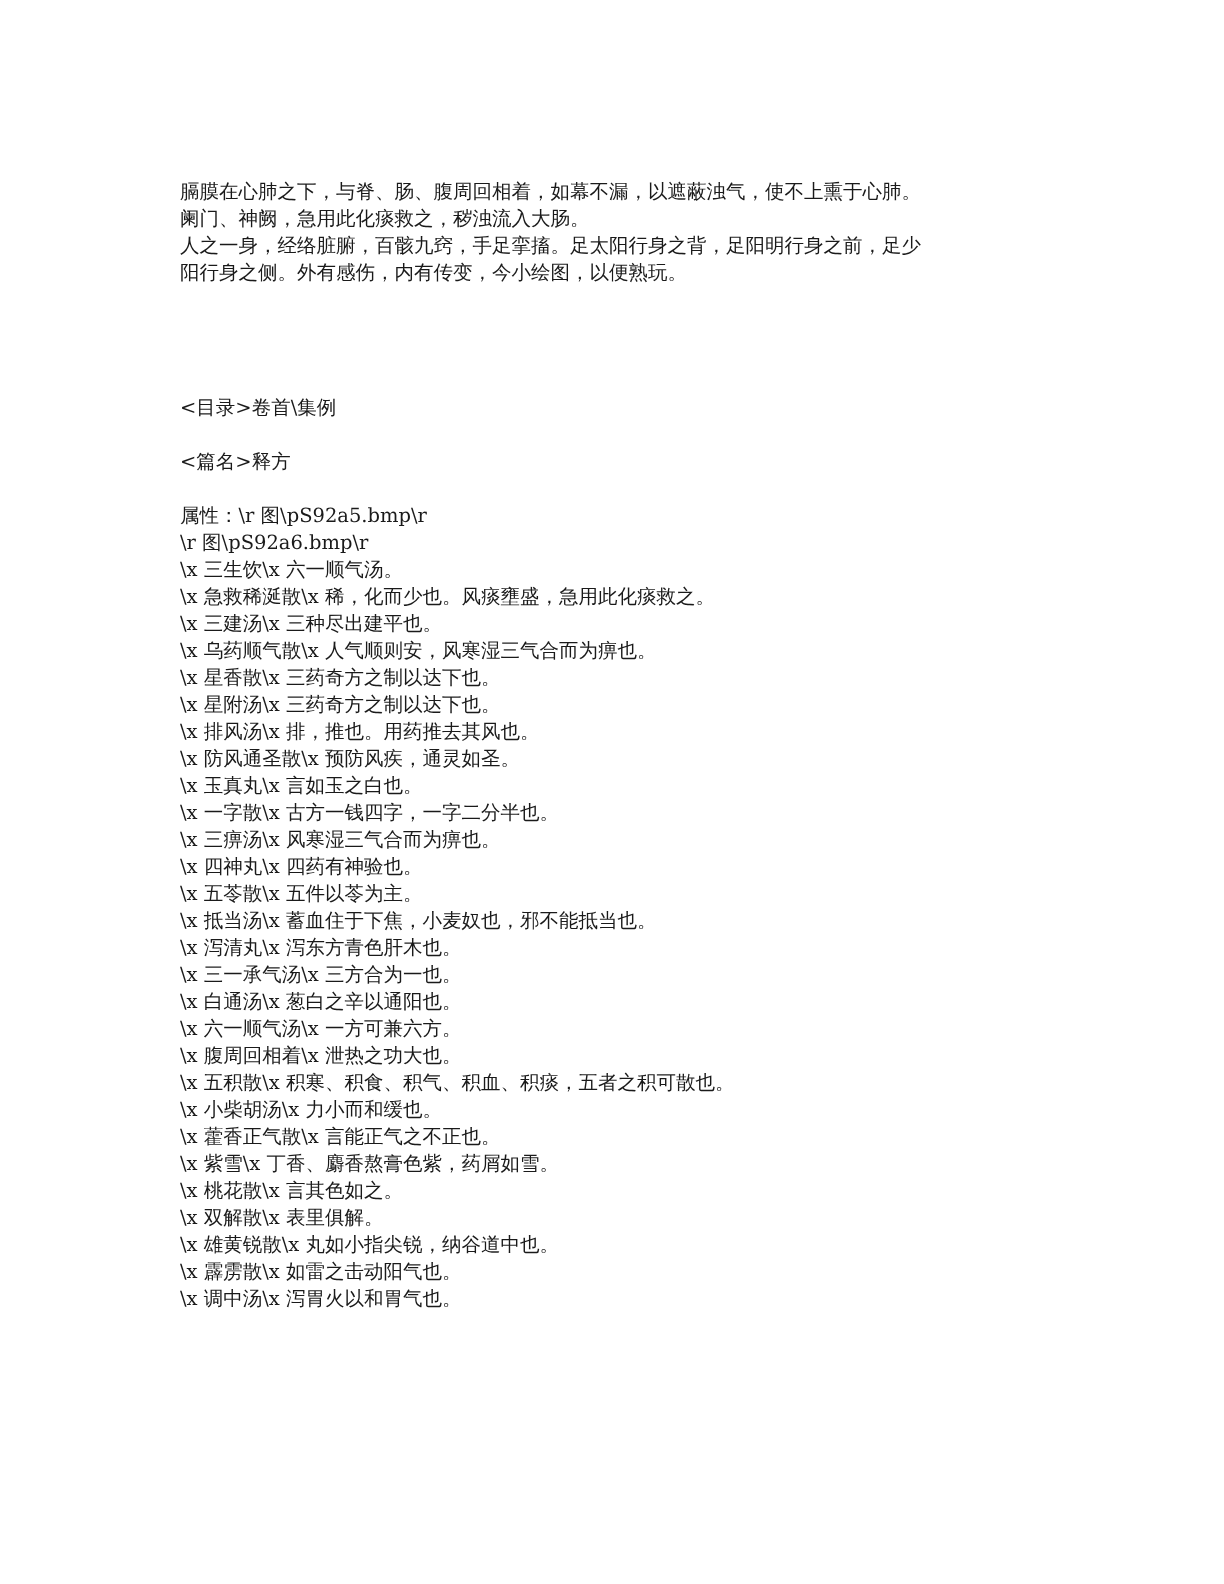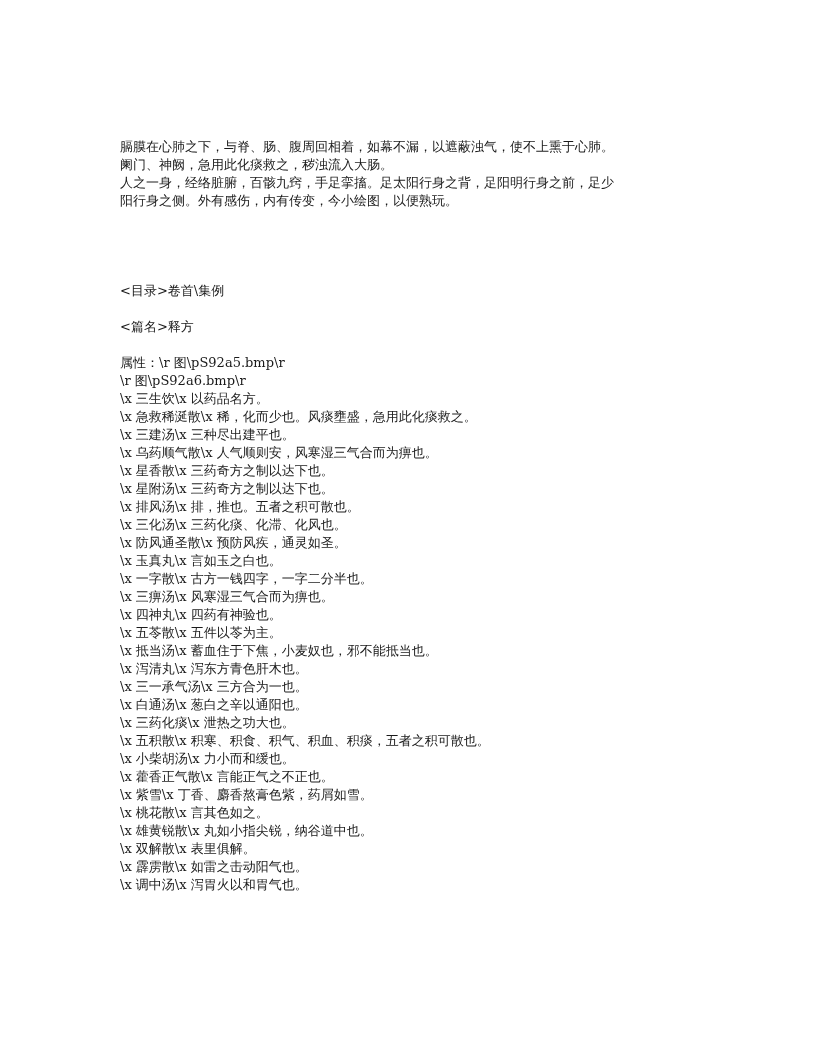--- a/index.html
+++ b/index.html
@@ -12,21 +12,21 @@
       height: 1056px;
       position: relative;
       overflow: hidden;
       font-family: "DejaVu Serif", "Liberation Serif", serif;
       color: #1a1a1a;
       font-size: 13px;
     }
     .page {
       position: absolute;
       left: 120px;
-      top: 138px;
+      top: 120px;
       width: 580px;
     }
     .line {
       display: block;
       height: 18px;
       line-height: 18px;
       white-space: nowrap;
     }
     .gap-large { height: 54px; }
     .gap-med { height: 18px; }
@@ -50,43 +50,43 @@
   <div class="gap-med"></div>
 
   <span class="line">&lt;篇名&gt;释方</span>
   <div class="gap-med"></div>
 
   <span class="line">属性：\r 图\pS92a5.bmp\r</span>
   <span class="line">\r 图\pS92a6.bmp\r</span>
 
 
   <div>
-    <span class="line">\x 三生饮\x 以药品名方。</span>
+    <span class="line">\x 三生饮\x 六一顺气汤。</span>
     <span class="line">\x 急救稀涎散\x 稀，化而少也。风痰壅盛，急用此化痰救之。</span>
     <span class="line">\x 三建汤\x 三种尽出建平也。</span>
     <span class="line">\x 乌药顺气散\x 人气顺则安，风寒湿三气合而为痹也。</span>
     <span class="line">\x 星香散\x 三药奇方之制以达下也。</span>
     <span class="line">\x 星附汤\x 三药奇方之制以达下也。</span>
-    <span class="line">\x 排风汤\x 排，推也。五者之积可散也。</span>
-    <span class="line">\x 三化汤\x 三药化痰、化滞、化风也。</span>
+    <span class="line">\x 排风汤\x 排，推也。用药推去其风也。</span>
     <span class="line">\x 防风通圣散\x 预防风疾，通灵如圣。</span>
     <span class="line">\x 玉真丸\x 言如玉之白也。</span>
     <span class="line">\x 一字散\x 古方一钱四字，一字二分半也。</span>
     <span class="line">\x 三痹汤\x 风寒湿三气合而为痹也。</span>
     <span class="line">\x 四神丸\x 四药有神验也。</span>
     <span class="line">\x 五苓散\x 五件以苓为主。</span>
     <span class="line">\x 抵当汤\x 蓄血住于下焦，小麦奴也，邪不能抵当也。</span>
     <span class="line">\x 泻清丸\x 泻东方青色肝木也。</span>
     <span class="line">\x 三一承气汤\x 三方合为一也。</span>
     <span class="line">\x 白通汤\x 葱白之辛以通阳也。</span>
-    <span class="line">\x 三药化痰\x 泄热之功大也。</span>
+    <span class="line">\x 六一顺气汤\x 一方可兼六方。</span>
+    <span class="line">\x 腹周回相着\x 泄热之功大也。</span>
     <span class="line">\x 五积散\x 积寒、积食、积气、积血、积痰，五者之积可散也。</span>
     <span class="line">\x 小柴胡汤\x 力小而和缓也。</span>
     <span class="line">\x 藿香正气散\x 言能正气之不正也。</span>
     <span class="line">\x 紫雪\x 丁香、麝香熬膏色紫，药屑如雪。</span>
     <span class="line">\x 桃花散\x 言其色如之。</span>
+    <span class="line">\x 双解散\x 表里俱解。</span>
     <span class="line">\x 雄黄锐散\x 丸如小指尖锐，纳谷道中也。</span>
-    <span class="line">\x 双解散\x 表里俱解。</span>
     <span class="line">\x 霹雳散\x 如雷之击动阳气也。</span>
     <span class="line">\x 调中汤\x 泻胃火以和胃气也。</span>
   </div>
 
 </div>
 
 </body></html>

